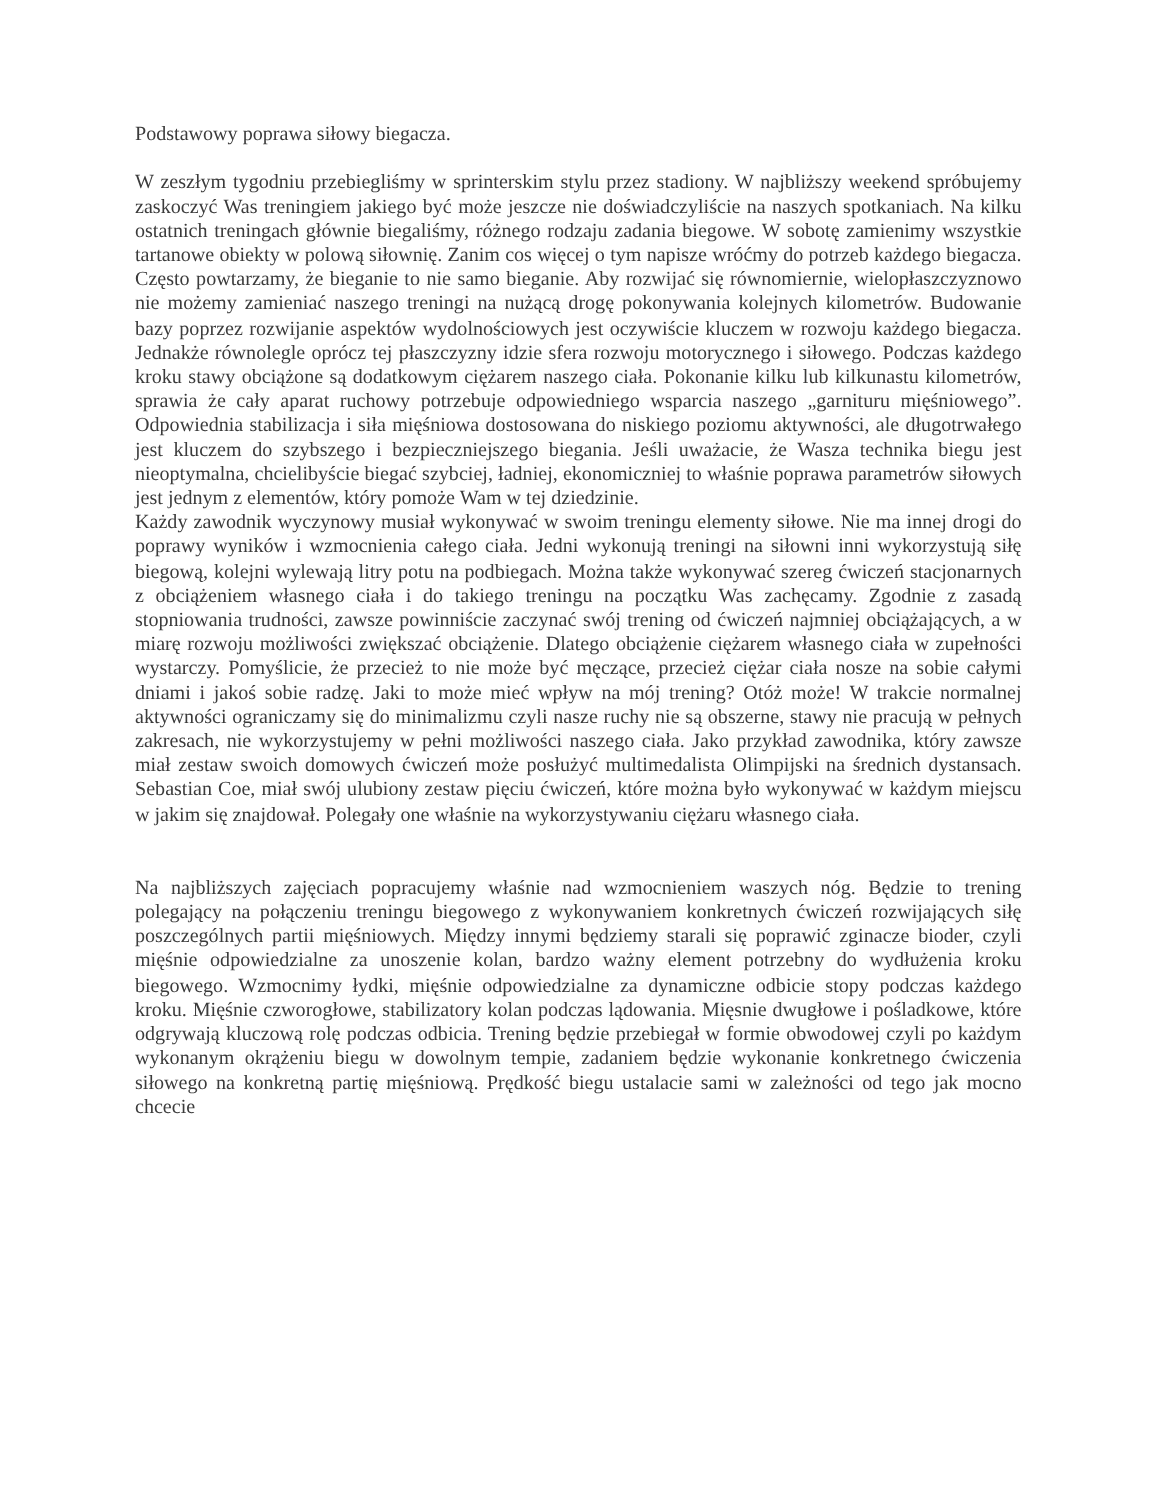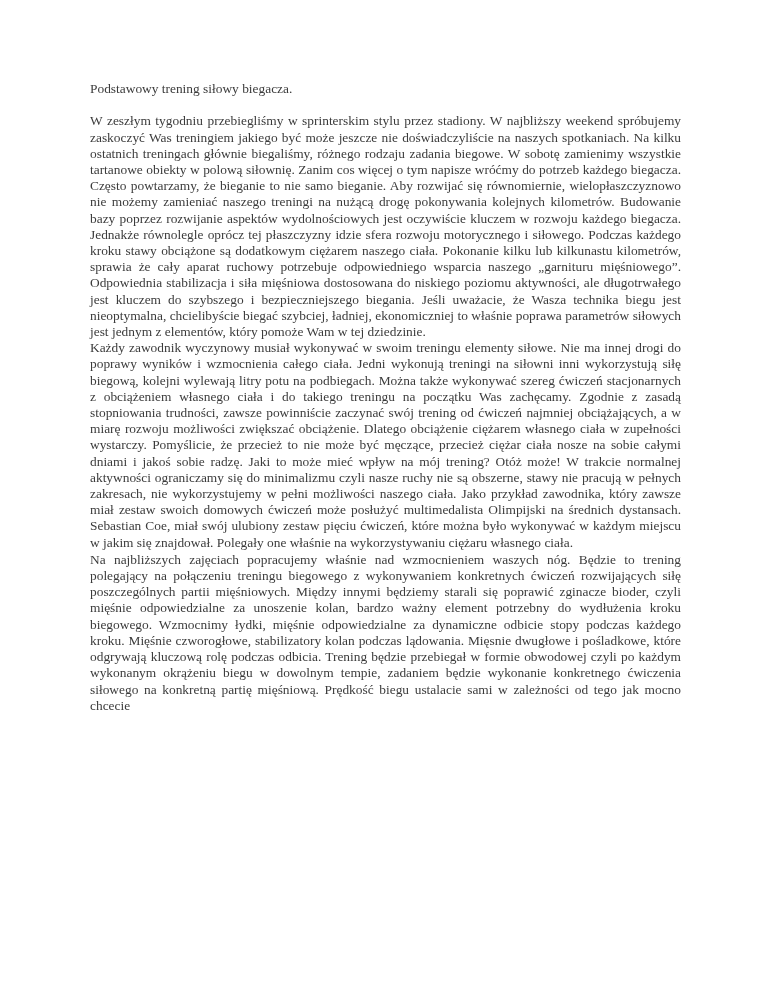--- a/index.html
+++ b/index.html
@@ -29,28 +29,28 @@
     font-weight: normal;
     font-size: 13.4px;
     line-height: 16.2px;
   }
   .para {
     margin: 0;
     text-align: justify;
     text-justify: inter-word;
   }
   .para.gap-above {
-    margin-top: 1px;
+    margin-top: 33px;
   }
 </style>
 </head>
 <body>
 
 <div class="page">
-  <p class="doc-title">Podstawowy trening siłowy biegacza.</p>
+  <p class="doc-title">Podstawowy poprawa siłowy biegacza.</p>
 
   <p class="para">W zeszłym tygodniu przebiegliśmy w sprinterskim stylu przez stadiony. W najbliższy weekend spróbujemy zaskoczyć Was treningiem jakiego być może jeszcze nie doświadczyliście na naszych spotkaniach. Na kilku ostatnich treningach głównie biegaliśmy, różnego rodzaju zadania biegowe. W sobotę zamienimy wszystkie tartanowe obiekty w polową siłownię. Zanim cos więcej o tym napisze wróćmy do potrzeb każdego biegacza. Często powtarzamy, że bieganie to nie samo bieganie.  Aby rozwijać się równomiernie, wielopłaszczyznowo nie możemy zamieniać naszego treningi na nużącą drogę pokonywania kolejnych kilometrów. Budowanie bazy poprzez rozwijanie aspektów wydolnościowych jest oczywiście kluczem w rozwoju każdego biegacza. Jednakże równolegle oprócz tej płaszczyzny idzie sfera rozwoju motorycznego i siłowego. Podczas każdego kroku stawy obciążone są dodatkowym ciężarem naszego ciała. Pokonanie kilku lub kilkunastu kilometrów, sprawia że cały aparat ruchowy potrzebuje odpowiedniego wsparcia naszego „garnituru mięśniowego”. Odpowiednia stabilizacja i siła mięśniowa dostosowana do niskiego poziomu aktywności, ale długotrwałego jest kluczem do szybszego i bezpieczniejszego biegania. Jeśli uważacie, że Wasza technika biegu jest nieoptymalna, chcielibyście biegać szybciej, ładniej, ekonomiczniej to właśnie poprawa parametrów siłowych jest jednym z elementów, który pomoże Wam w tej dziedzinie.</p>
 
 
   <p class="para">Każdy zawodnik wyczynowy musiał wykonywać w swoim treningu elementy siłowe. Nie ma innej drogi do poprawy wyników i wzmocnienia całego ciała. Jedni wykonują treningi na siłowni inni wykorzystują siłę biegową, kolejni wylewają litry potu na podbiegach. Można także wykonywać szereg ćwiczeń stacjonarnych z obciążeniem własnego ciała i do takiego treningu na początku Was zachęcamy. Zgodnie z zasadą stopniowania trudności, zawsze powinniście zaczynać swój trening od ćwiczeń najmniej obciążających, a w miarę rozwoju możliwości zwiększać obciążenie. Dlatego obciążenie ciężarem własnego ciała w zupełności wystarczy. Pomyślicie, że przecież to nie może być męczące, przecież ciężar ciała nosze na sobie całymi dniami i jakoś sobie radzę. Jaki to może mieć wpływ na mój trening? Otóż może! W trakcie normalnej aktywności ograniczamy się do minimalizmu czyli nasze ruchy nie są obszerne, stawy nie pracują w pełnych zakresach, nie wykorzystujemy w pełni możliwości naszego ciała. Jako przykład zawodnika, który zawsze miał zestaw swoich domowych ćwiczeń może posłużyć multimedalista Olimpijski na średnich dystansach. Sebastian Coe, miał swój ulubiony zestaw pięciu ćwiczeń, które można było wykonywać w każdym miejscu w jakim się znajdował. Polegały one właśnie na wykorzystywaniu ciężaru własnego ciała.</p>
 
   <p class="para gap-above">Na najbliższych zajęciach popracujemy właśnie nad wzmocnieniem waszych nóg. Będzie to trening polegający na połączeniu treningu biegowego z wykonywaniem konkretnych ćwiczeń rozwijających siłę poszczególnych partii mięśniowych. Między innymi będziemy starali się poprawić zginacze bioder, czyli mięśnie odpowiedzialne za unoszenie kolan, bardzo ważny element potrzebny do wydłużenia kroku biegowego. Wzmocnimy łydki, mięśnie odpowiedzialne za dynamiczne odbicie stopy podczas każdego kroku. Mięśnie czworogłowe, stabilizatory kolan podczas lądowania. Mięsnie dwugłowe i pośladkowe, które odgrywają kluczową rolę podczas odbicia. Trening będzie przebiegał w formie obwodowej czyli po każdym wykonanym okrążeniu biegu w dowolnym tempie, zadaniem będzie wykonanie konkretnego ćwiczenia siłowego na konkretną partię mięśniową. Prędkość biegu ustalacie sami w zależności od tego jak mocno chcecie</p>
 </div>
 
 </body></html>

